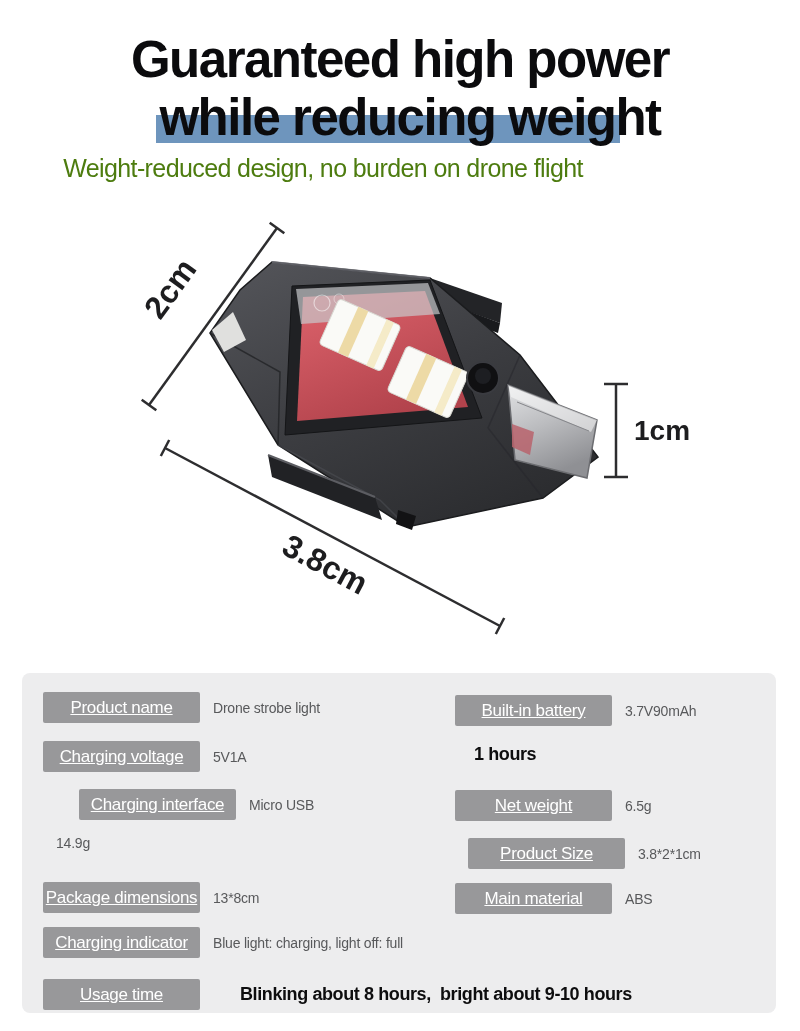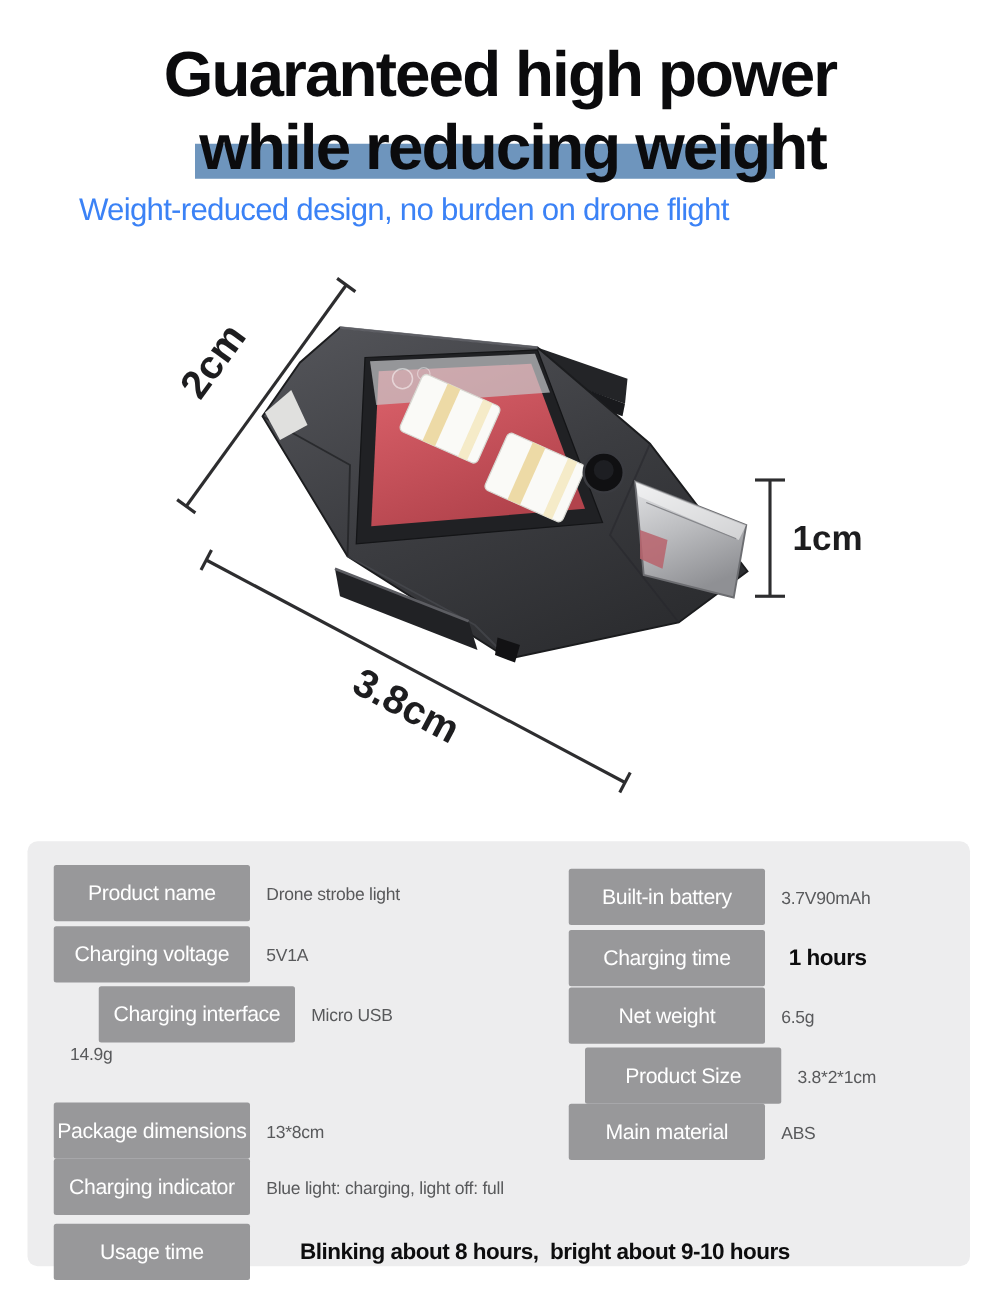--- a/index.html
+++ b/index.html
@@ -27,21 +27,21 @@
     left:156px; top:115px;
     width:464px; height:28px;
     background:var(--accent,#6e95bd);
     z-index:1;
   }
   .subtitle {
     position:absolute; top:154px; left:0; width:646px;
     text-align:center;
     font-size:25px;
     letter-spacing:-0.6px;
-    color:#3b82f6;
+    color:#4d7c0f;
     white-space:nowrap;
   }
   
   .figure-wrap { position:absolute; top:200px; left:0; width:800px; height:440px; }
   .dim-text {
     font-family:"Liberation Sans", sans-serif;
     font-weight:bold;
     fill:#1d1d1f;
   }
   
@@ -52,28 +52,29 @@
     background:var(--panel-bg,#ededee);
     border-radius:8px;
   }
   .spec-row {
     position:absolute;
     display:flex;
     align-items:center;
   }
   .lbl {
     flex:none;
-    width:157px; height:45px;
+    width:157px; height:31px;
     background:var(--label-bg,#98989a);
     border-radius:2px;
     color:#ffffff;
     font-size:17px;
     letter-spacing:-0.3px;
     display:flex; align-items:center; justify-content:center;
     white-space:nowrap;
+    text-decoration:underline;
   }
   .val {
     margin-left:13px;
     font-size:14px;
     letter-spacing:-0.2px;
     color:#58595b;
     white-space:pre;
   }
   .val.bold {
     font-weight:bold;
@@ -206,21 +207,20 @@
   <div class="spec-row" style="left:21px; top:209px;">
     <div class="lbl">Package dimensions</div>
     <div class="val">13*8cm</div>
   </div>
 
   <div class="spec-row" style="left:433px; top:22px;">
     <div class="lbl">Built-in battery</div>
     <div class="val">3.7V90mAh</div>
   </div>
   <div class="spec-row" style="left:433px; top:71px;">
-    <div class="lbl">Charging time</div>
     <div class="val bold pad">1 hours</div>
   </div>
   <div class="spec-row" style="left:433px; top:117px;">
     <div class="lbl">Net weight</div>
     <div class="val">6.5g</div>
   </div>
   <div class="spec-row" style="left:446px; top:165px;justify-content:space-between;">
     <div class="lbl">Product Size</div>
     <div class="val">3.8*2*1cm</div>
   </div>

